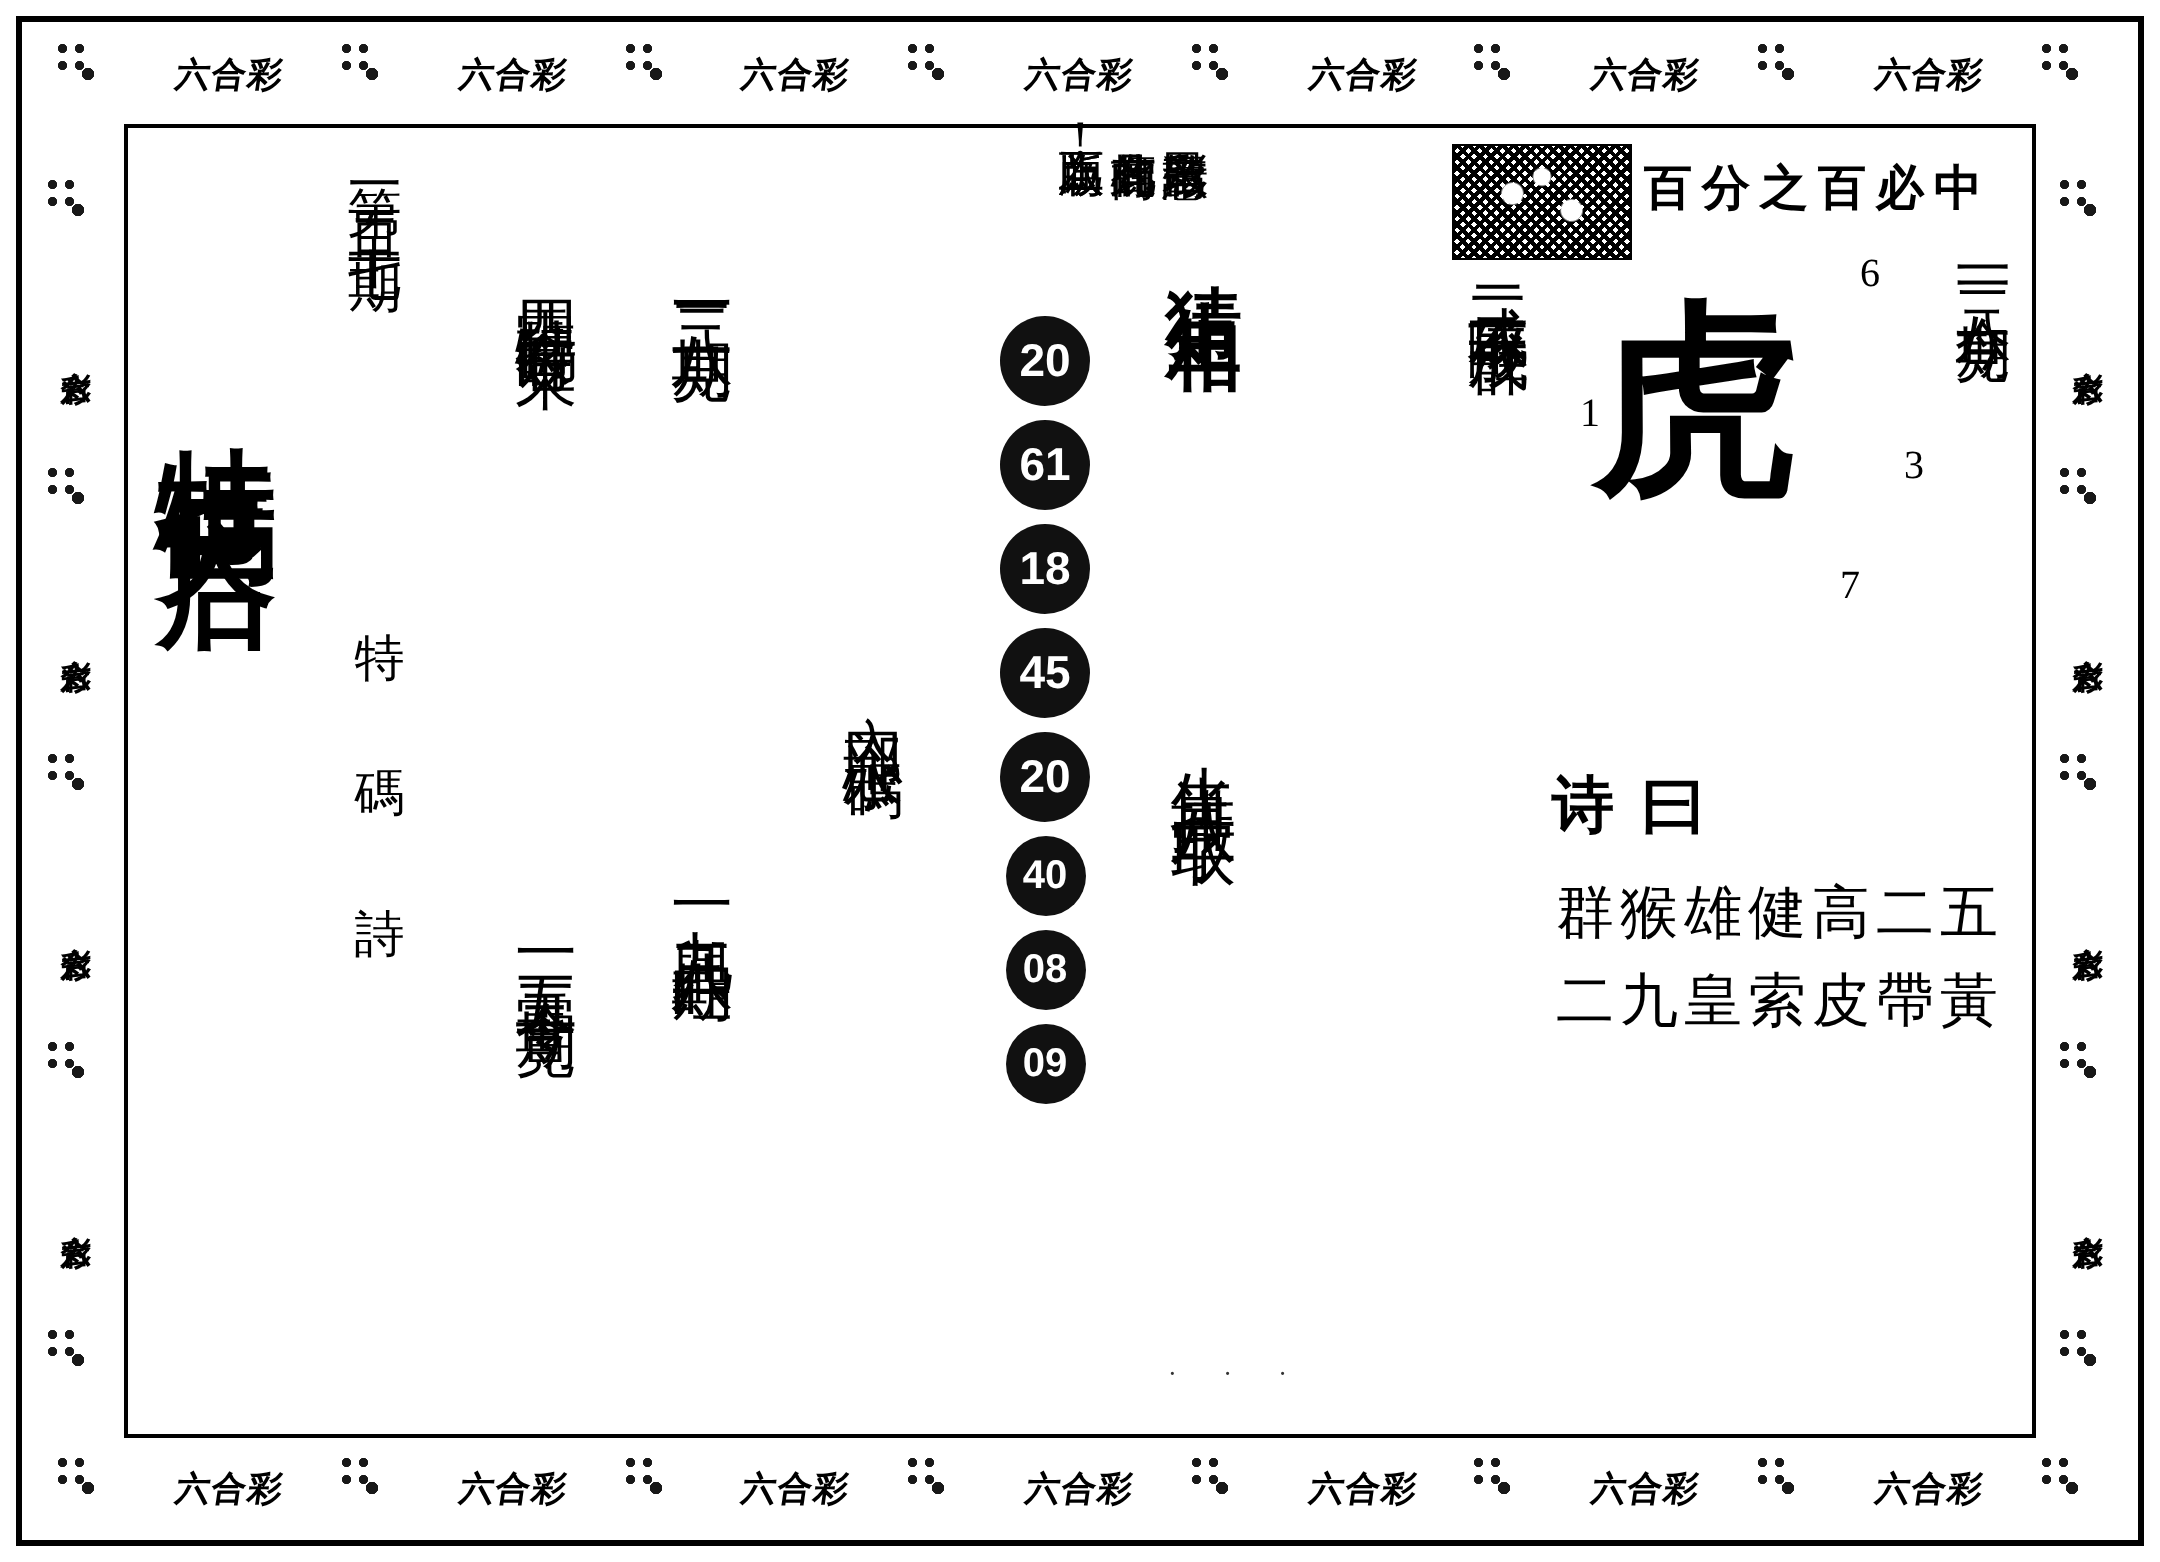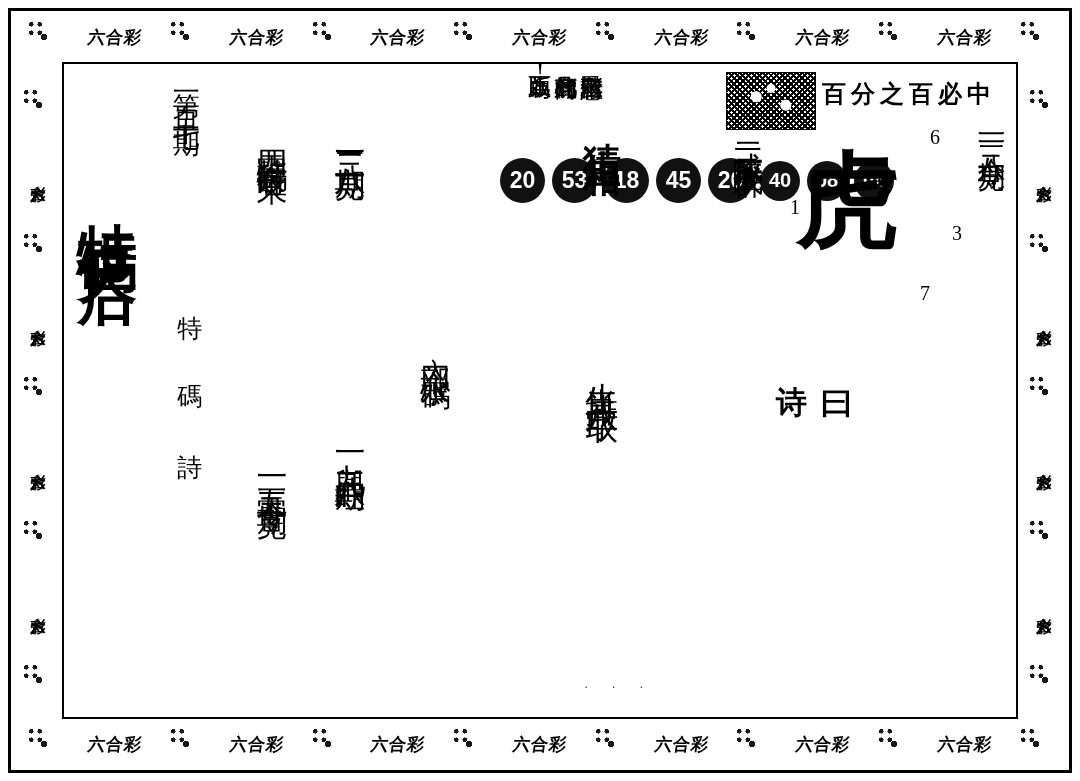--- a/index.html
+++ b/index.html
@@ -95,21 +95,21 @@
   .col {
     position: absolute;
     font-family: "DejaVu Serif", serif;
   }
 
   
   .balls {
     position: absolute;
     left: 436px; top: 94px;
     display: flex;
-    flex-direction: row;
+    flex-direction: column;
     align-items: center;
     gap: 7px;
   }
   .ball {
     width: 45px; height: 45px;
     border-radius: 50%;
     background: #111;
     color: #fff;
     display: flex;
     align-items: center;
@@ -274,27 +274,27 @@
     <div class="col vtext" style="left:192px; top:396px; font-size:31px; letter-spacing:4px;">一五三零今期覓</div>
 
     <div class="col vtext" style="left:270px; top:64px; font-size:31px; letter-spacing:4px;">三二一八期見</div>
 
     <div class="col vtext" style="left:270px; top:372px; font-size:31px; letter-spacing:4px;">一九與三八期旺</div>
 
     <div class="col vtext" style="left:356px; top:270px; font-size:30px; letter-spacing:6px;">內部心水碼</div>
 
     <div class="balls">
       <div class="ball">20</div>
-      <div class="ball">53</div>
+      <div class="ball">61</div>
       <div class="ball">18</div>
       <div class="ball">45</div>
       <div class="ball">20</div>
       <div class="ball small">40</div>
       <div class="ball small">08</div>
-      <div class="ball small">04</div>
+      <div class="ball small">09</div>
     </div>
 
     <div class="col vtext" style="left:518px; top:48px; font-size:38px; font-weight:bold; letter-spacing:8px;">猜生相</div>
 
     <div class="col vtext" style="left:520px; top:292px; font-size:33px; letter-spacing:6px;">生肖排八字取</div>
 
     <div class="dots">· · ·</div>
 
     <div class="col vtext" style="left:516px; top:-6px; font-size:23px;">敬請彩民留意</div>
     <div class="col vtext" style="left:490px; top:-6px; font-size:23px;">凡有此商標的</div>
@@ -310,16 +310,18 @@
     <div class="col vtext" style="right:10px; top:56px; font-size:28px; letter-spacing:4px;">一三一八今期見</div>
 
     <div class="luck-num" style="right:76px; top:62px;">6</div>
     <div class="luck-num" style="left:726px; top:132px;">1</div>
     <div class="luck-num" style="right:54px; top:158px;">3</div>
     <div class="luck-num" style="right:86px; top:218px;">7</div>
 
     <div class="poem-head">诗曰</div>
 
     <div class="poem">
+      <div class="poem-line">群猴雄健高二五</div>
+      <div class="poem-line">二九皇索皮帶黃</div>
     </div>
 
   </div>
 </div>
 
 </body></html>

